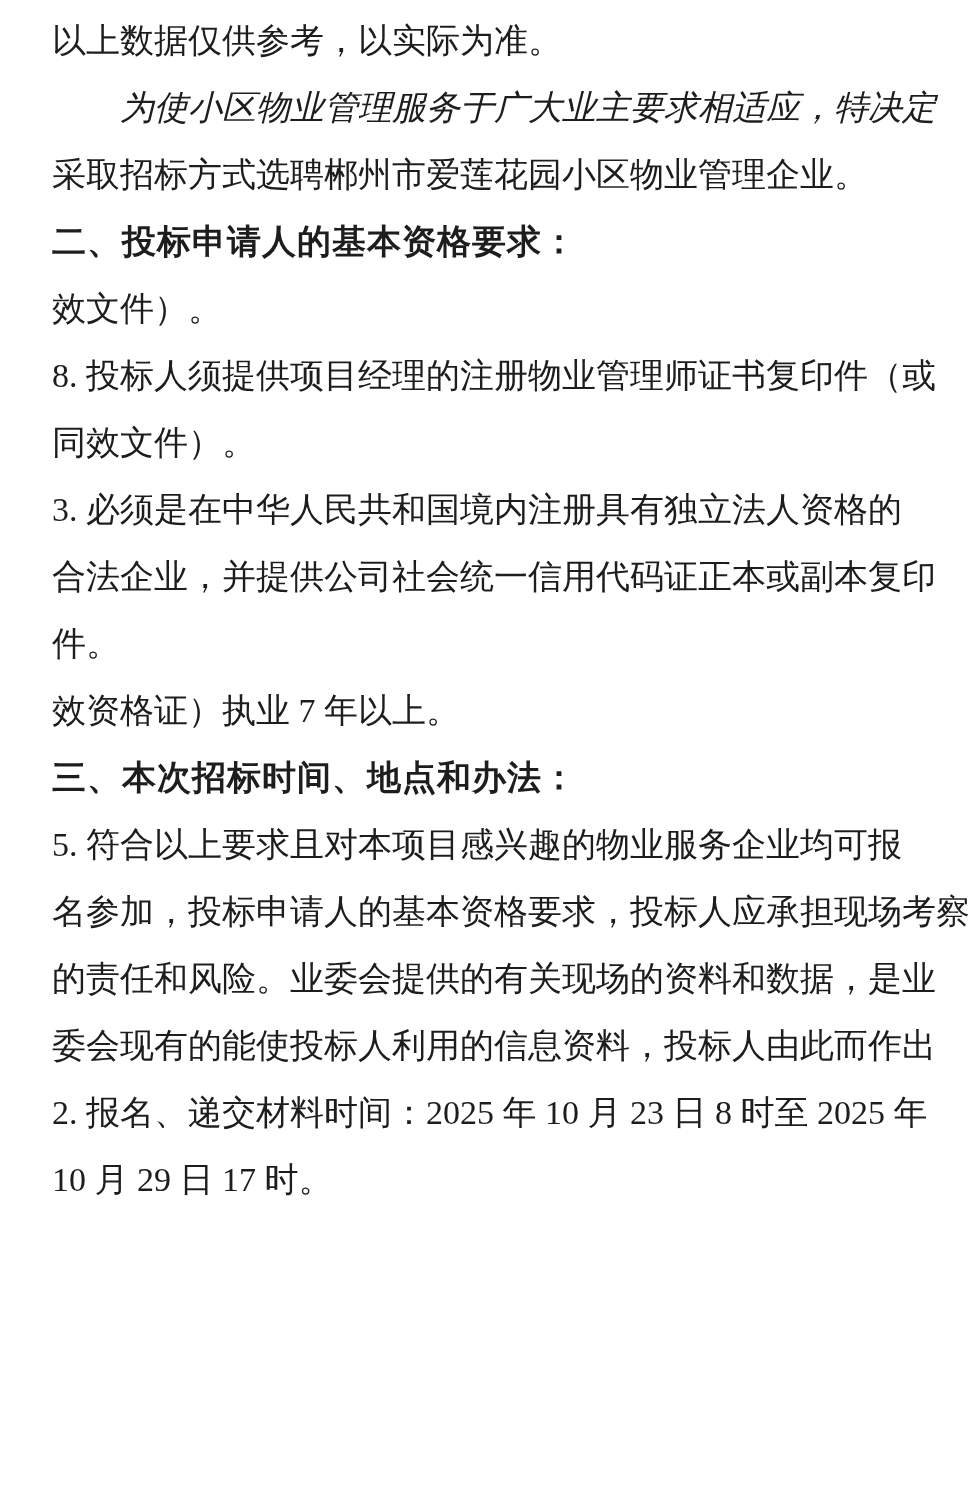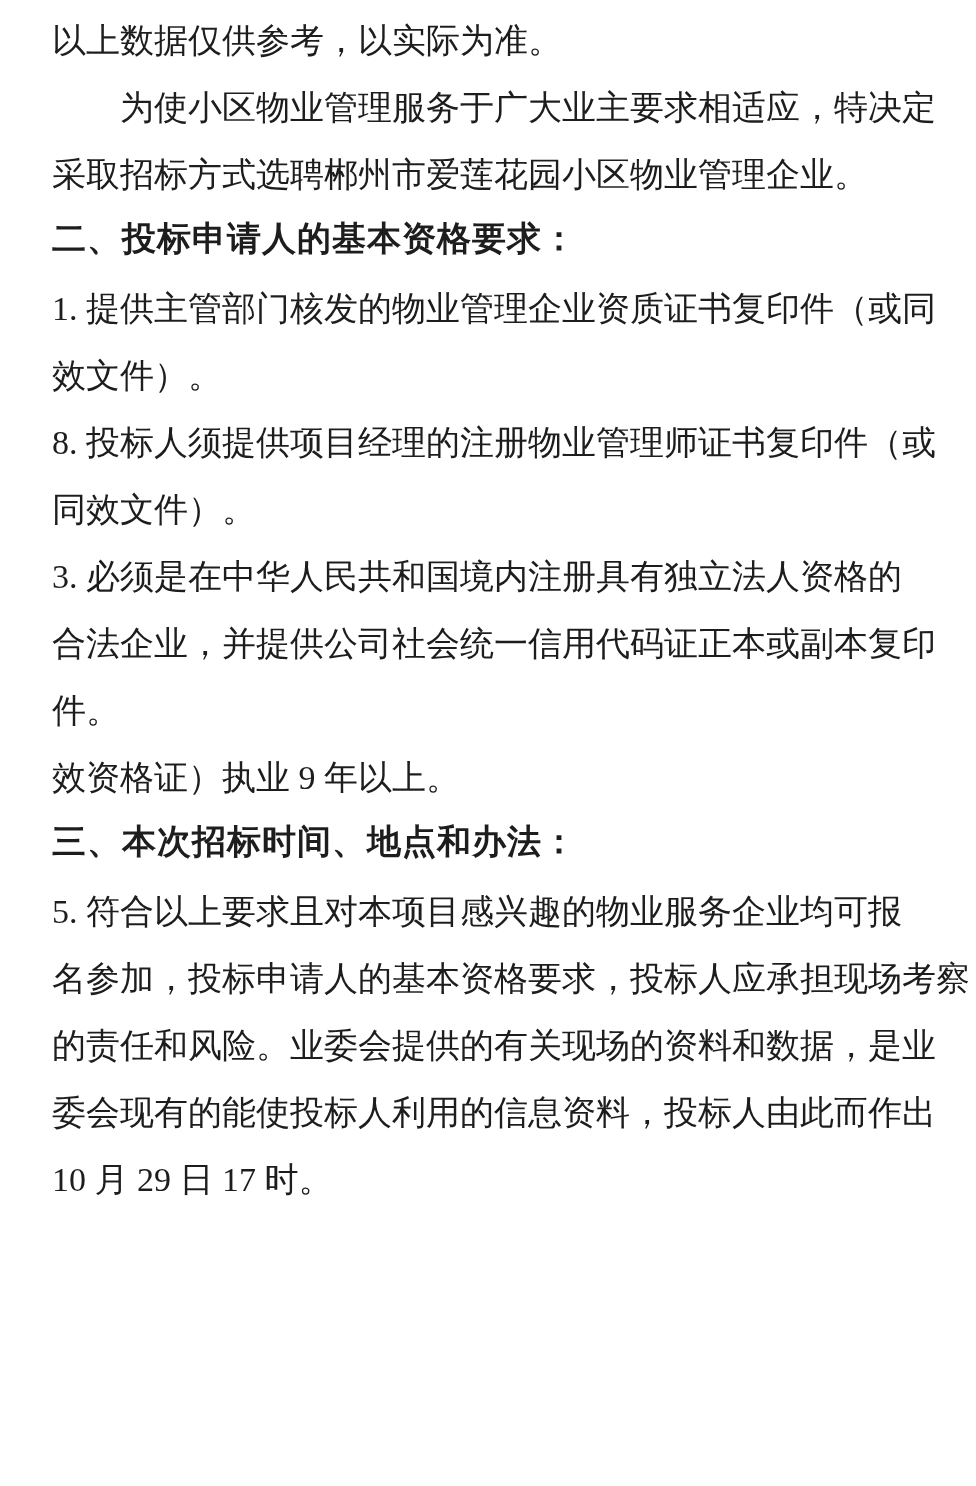--- a/index.html
+++ b/index.html
@@ -29,42 +29,43 @@
     letter-spacing: 0px;
   }
   
   .fill {
     text-align: justify;
     text-align-last: justify;
   }
   
   .indent {
     padding-left: 68px;
+    font-style: italic;
   }
   .heading {
     font-weight: 700;
-    font-family: Liberation Mono, monospace;
+    font-family: Liberation Sans, sans-serif;
     letter-spacing: 1px;
   }
 </style>
 </head>
 <body>
 
 <div class="doc-page">
   <div class="line">以上数据仅供参考，以实际为准。</div>
   <div class="line indent fill">为使小区物业管理服务于广大业主要求相适应，特决定</div>
   <div class="line">采取招标方式选聘郴州市爱莲花园小区物业管理企业。</div>
   <div class="line heading">二、投标申请人的基本资格要求：</div>
-  <div class="line fill">1. 提供主管部门核发的物业管理企业资质证书复印件（或同</div>
   <div class="line">效文件）。</div>
   <div class="line fill">8. 投标人须提供项目经理的注册物业管理师证书复印件（或</div>
   <div class="line">同效文件）。</div>
   <div class="line fill">3. 必须是在中华人民共和国境内注册具有独立法人资格的</div>
   <div class="line fill">合法企业，并提供公司社会统一信用代码证正本或副本复印</div>
   <div class="line">件。</div>
-  <div class="line">效资格证）执业 9 年以上。</div>
+  <div class="line">效资格证）执业 7 年以上。</div>
   <div class="line heading">三、本次招标时间、地点和办法：</div>
   <div class="line fill">5. 符合以上要求且对本项目感兴趣的物业服务企业均可报</div>
   <div class="line fill">名参加，投标申请人的基本资格要求，投标人应承担现场考察</div>
   <div class="line fill">的责任和风险。业委会提供的有关现场的资料和数据，是业</div>
   <div class="line fill">委会现有的能使投标人利用的信息资料，投标人由此而作出</div>
+  <div class="line fill">2. 报名、递交材料时间：2025 年 10 月 23 日 8 时至 2025 年</div>
   <div class="line">10 月 29 日 17 时。</div>
 </div>
 
 </body></html>

